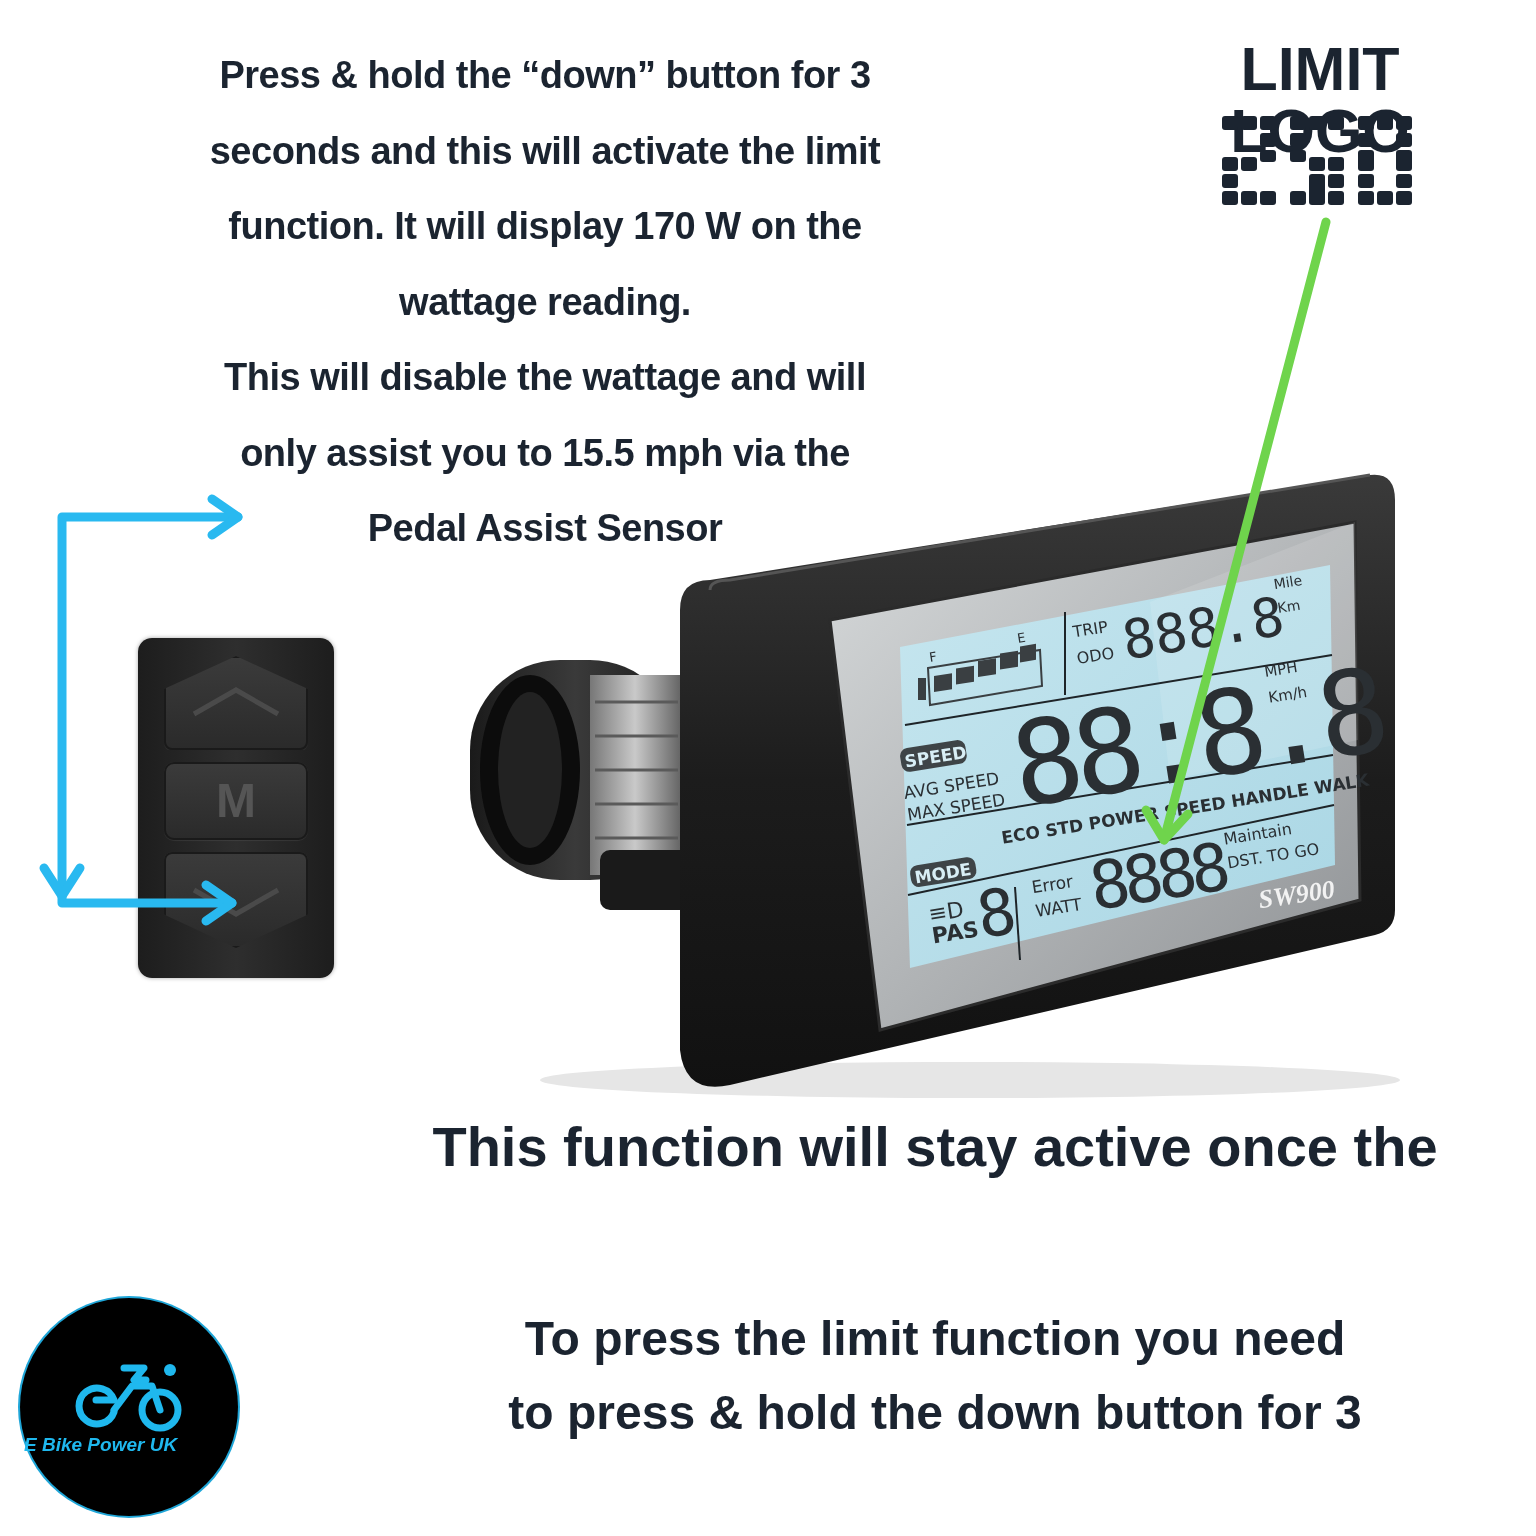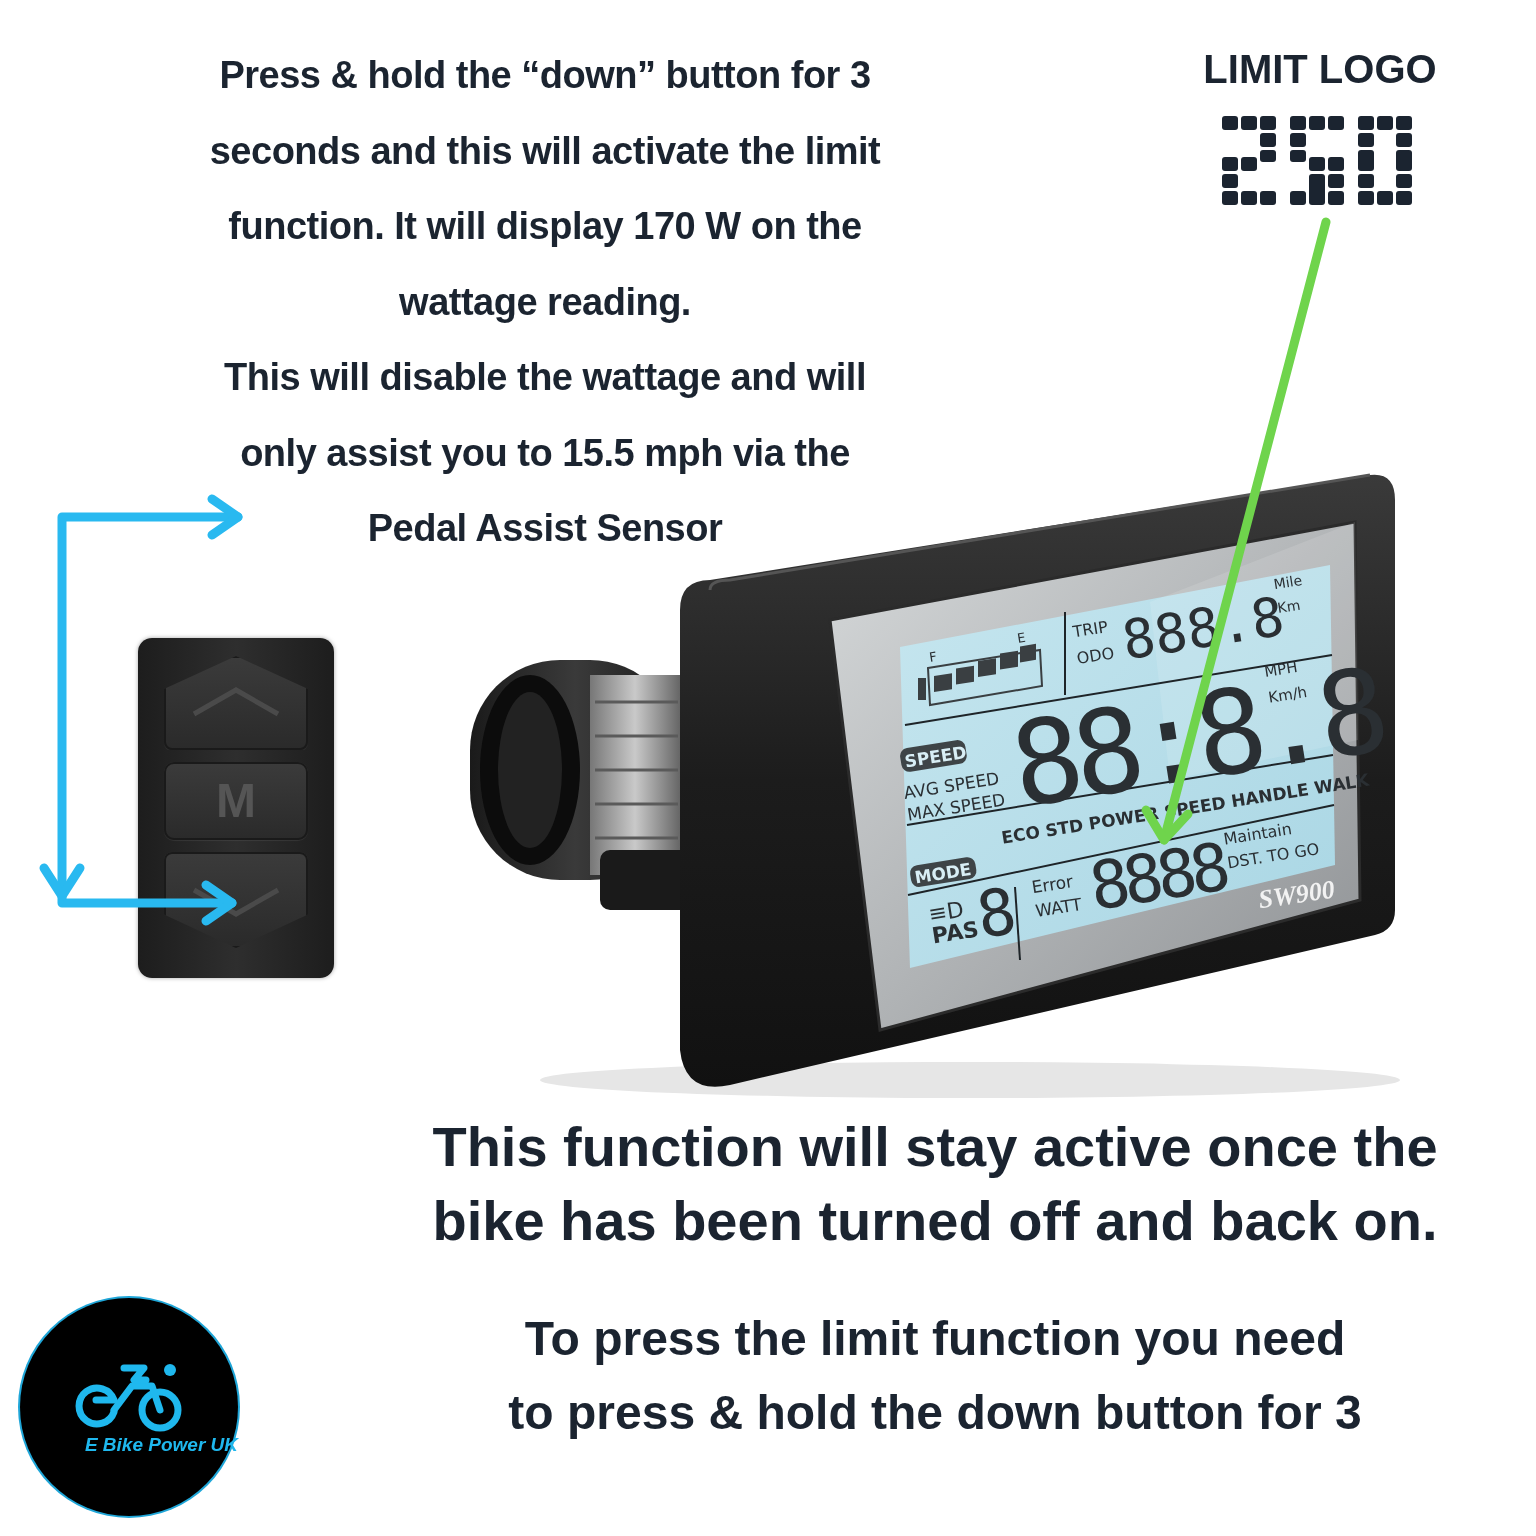--- a/index.html
+++ b/index.html
@@ -3,21 +3,21 @@
 <meta charset="utf-8">
 <style>
   html, body { margin:0; padding:0; }
   body {
     width:1536px; height:1536px; background:#ffffff; position:relative; overflow:hidden;
     font-family:"Liberation Sans", "DejaVu Sans", sans-serif; color:#1b2430;
   }
   .txt { position:absolute; text-align:center; font-weight:bold; color:#1b2430; }
   #top-text { left:30px; top:38px; width:1030px; font-size:38px; line-height:75.5px; letter-spacing:-0.5px; }
   #top-text div { white-space:nowrap; }
-  #limit-title { left:1150px; top:38px; width:340px; font-size:40px; line-height:62px; letter-spacing:0px; }
+  #limit-title { left:1150px; top:38px; width:340px; font-size:61px; line-height:62px; letter-spacing:0px; }
   #bottom-text-1 { left:420px; top:1110px; width:1030px; font-size:56px; line-height:74px; }
   #bottom-text-2 { left:420px; top:1302px; width:1030px; font-size:48px; line-height:74px; }
 
   
   #limit-digits { position:absolute; left:1220px; top:116px; width:200px; height:96px; }
 
   
   #keypad { position:absolute; left:138px; top:638px; width:196px; height:340px;
     background:linear-gradient(90deg,#1d1d1d,#2e2e2e 50%,#1d1d1d); border-radius:14px;
     box-shadow:0 0 4px rgba(0,0,0,0.35); }
@@ -33,21 +33,21 @@
   #device { position:absolute; left:410px; top:440px; width:1010px; height:660px; }
   #lcd-wrap { position:absolute; left:0; top:0; width:1010px; height:660px; }
   .lcd-text { font-family:"DejaVu Sans", sans-serif; fill:#2a2f33; }
 
   
   #arrows { position:absolute; left:0; top:0; width:1536px; height:1536px; pointer-events:none; }
 
   
   #logo { position:absolute; left:20px; top:1298px; width:218px; height:218px; border-radius:50%;
     background:#000; box-shadow:0 0 0 2px #1fa6d8; }
-  #logo-name { position:absolute; left:4px; right:0; top:136px; text-align:right; color:#1fb8ee;
+  #logo-name { position:absolute; left:4px; right:0; top:136px; text-align:left; color:#1fb8ee;
     font-size:19px; font-style:italic; font-weight:bold; }
   #logo-bike { position:absolute; left:54px; top:62px; width:112px; height:72px; }
 </style>
 </head>
 <body>
 
 <div id="top-text" class="txt">
   <div>Press &amp; hold the “down” button for 3</div>
   <div>seconds and this will activate the limit</div>
   <div>function. It will display 170 W on the</div>
@@ -241,21 +241,20 @@
     <polyline points="206,885 232,903 206,921"></polyline>
   </g>
   <g fill="none" stroke="#6fd44c" stroke-width="9" stroke-linecap="round" stroke-linejoin="round">
     <line x1="1326" y1="222" x2="1164" y2="840"></line>
     <polyline points="1146,810 1164,840 1188,814"></polyline>
   </g>
 </svg>
 
 <div id="bottom-text-1" class="txt">
   <div>This function will stay active once the</div>
-  <div>bike has been turned off and back on.</div>
 </div>
 <div id="bottom-text-2" class="txt">
   <div>To press the limit function you need</div>
   <div>to press &amp; hold the down button for 3</div>
 </div>
 
 <div id="logo">
   <svg id="logo-bike" viewBox="0 0 112 72">
     <g fill="none" stroke="#1fb8ee" stroke-width="7" stroke-linecap="round" stroke-linejoin="round">
       <path d="M40 52 A18 18 0 1 1 40 40 L22 40"></path>

